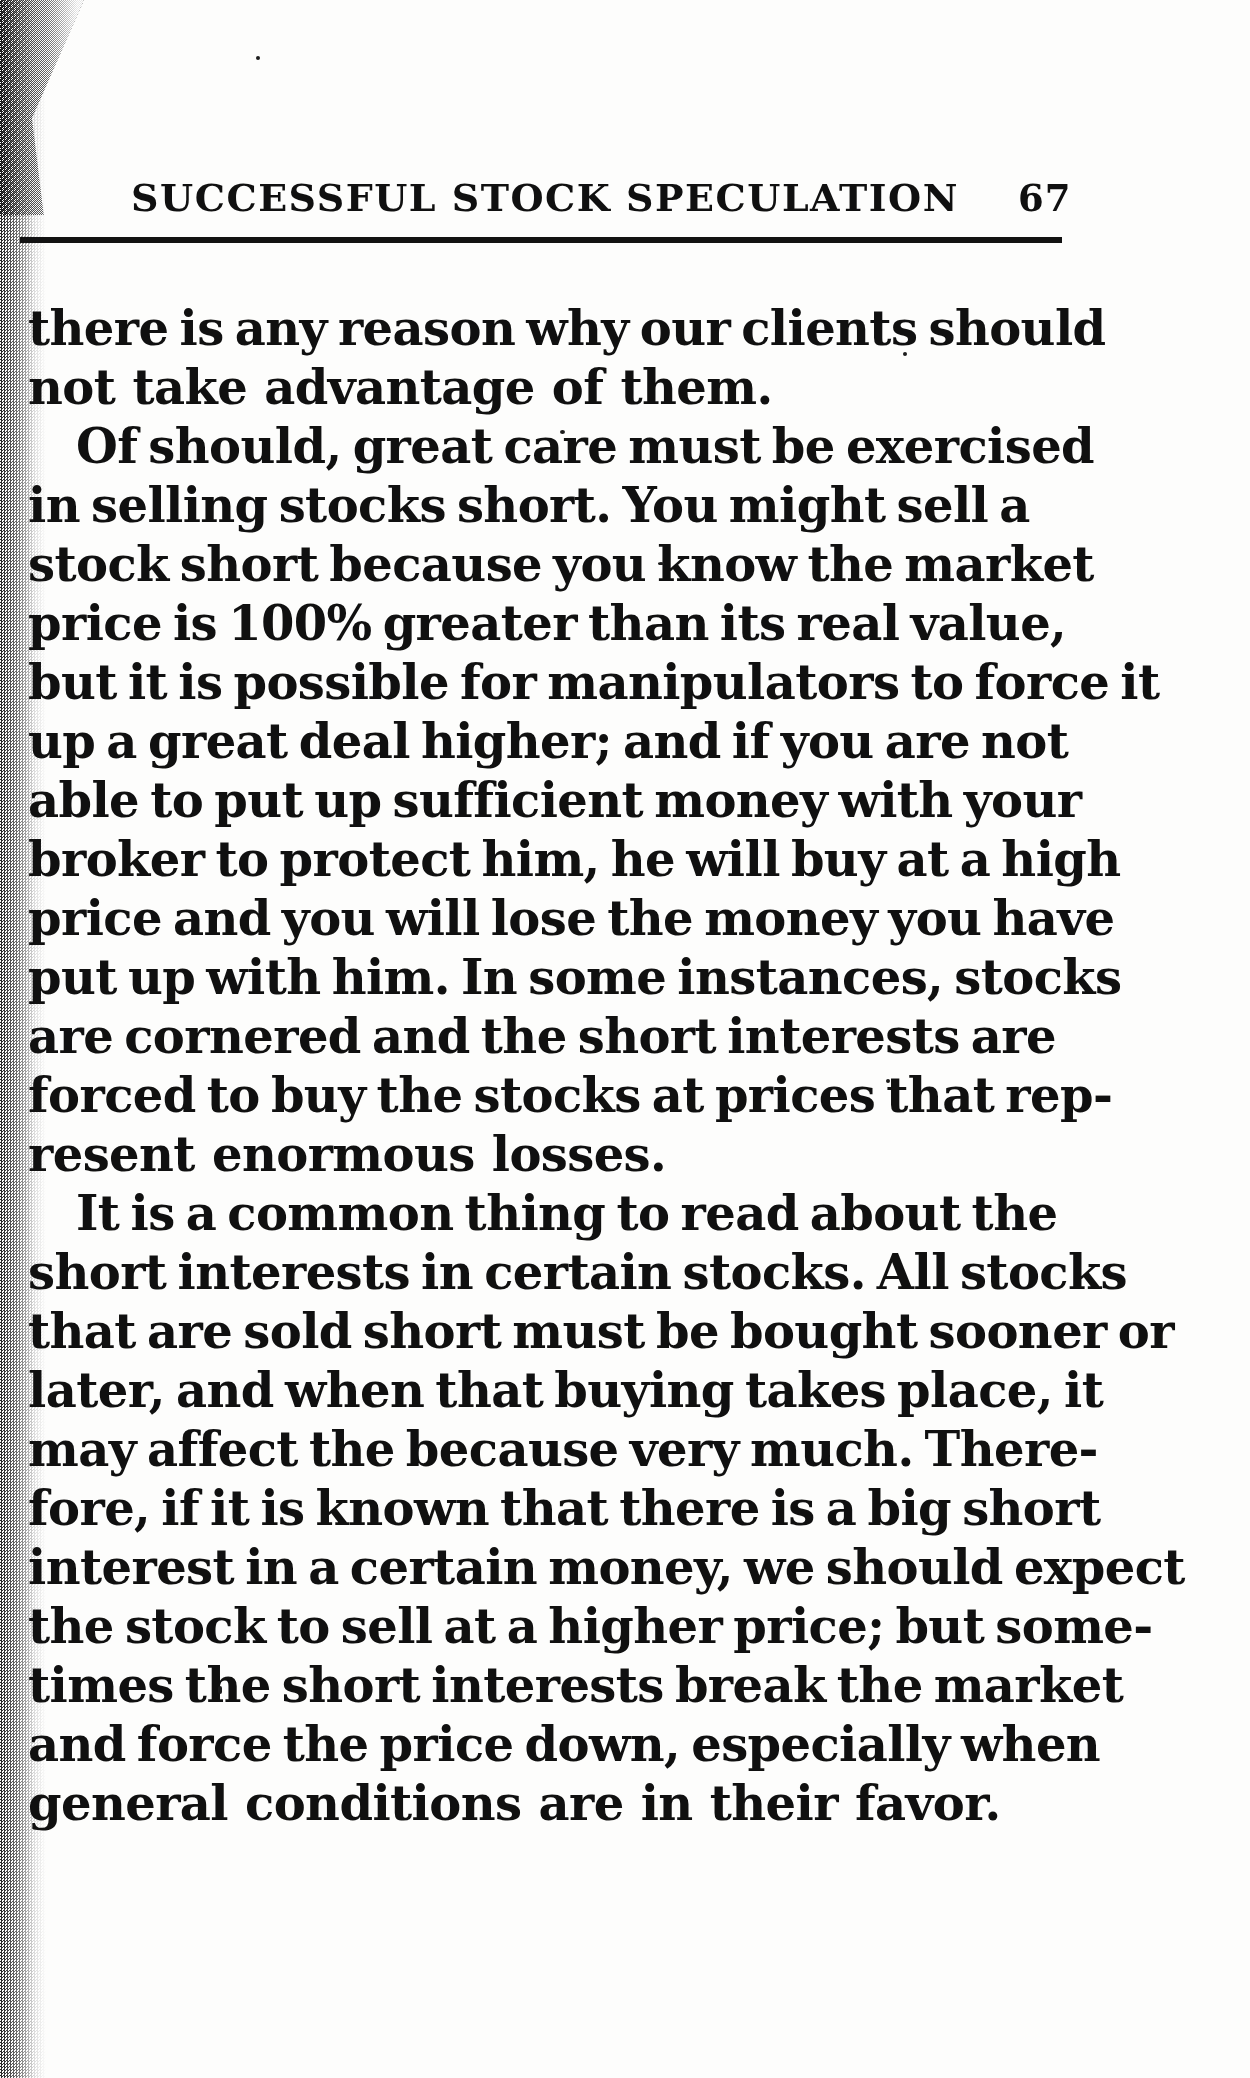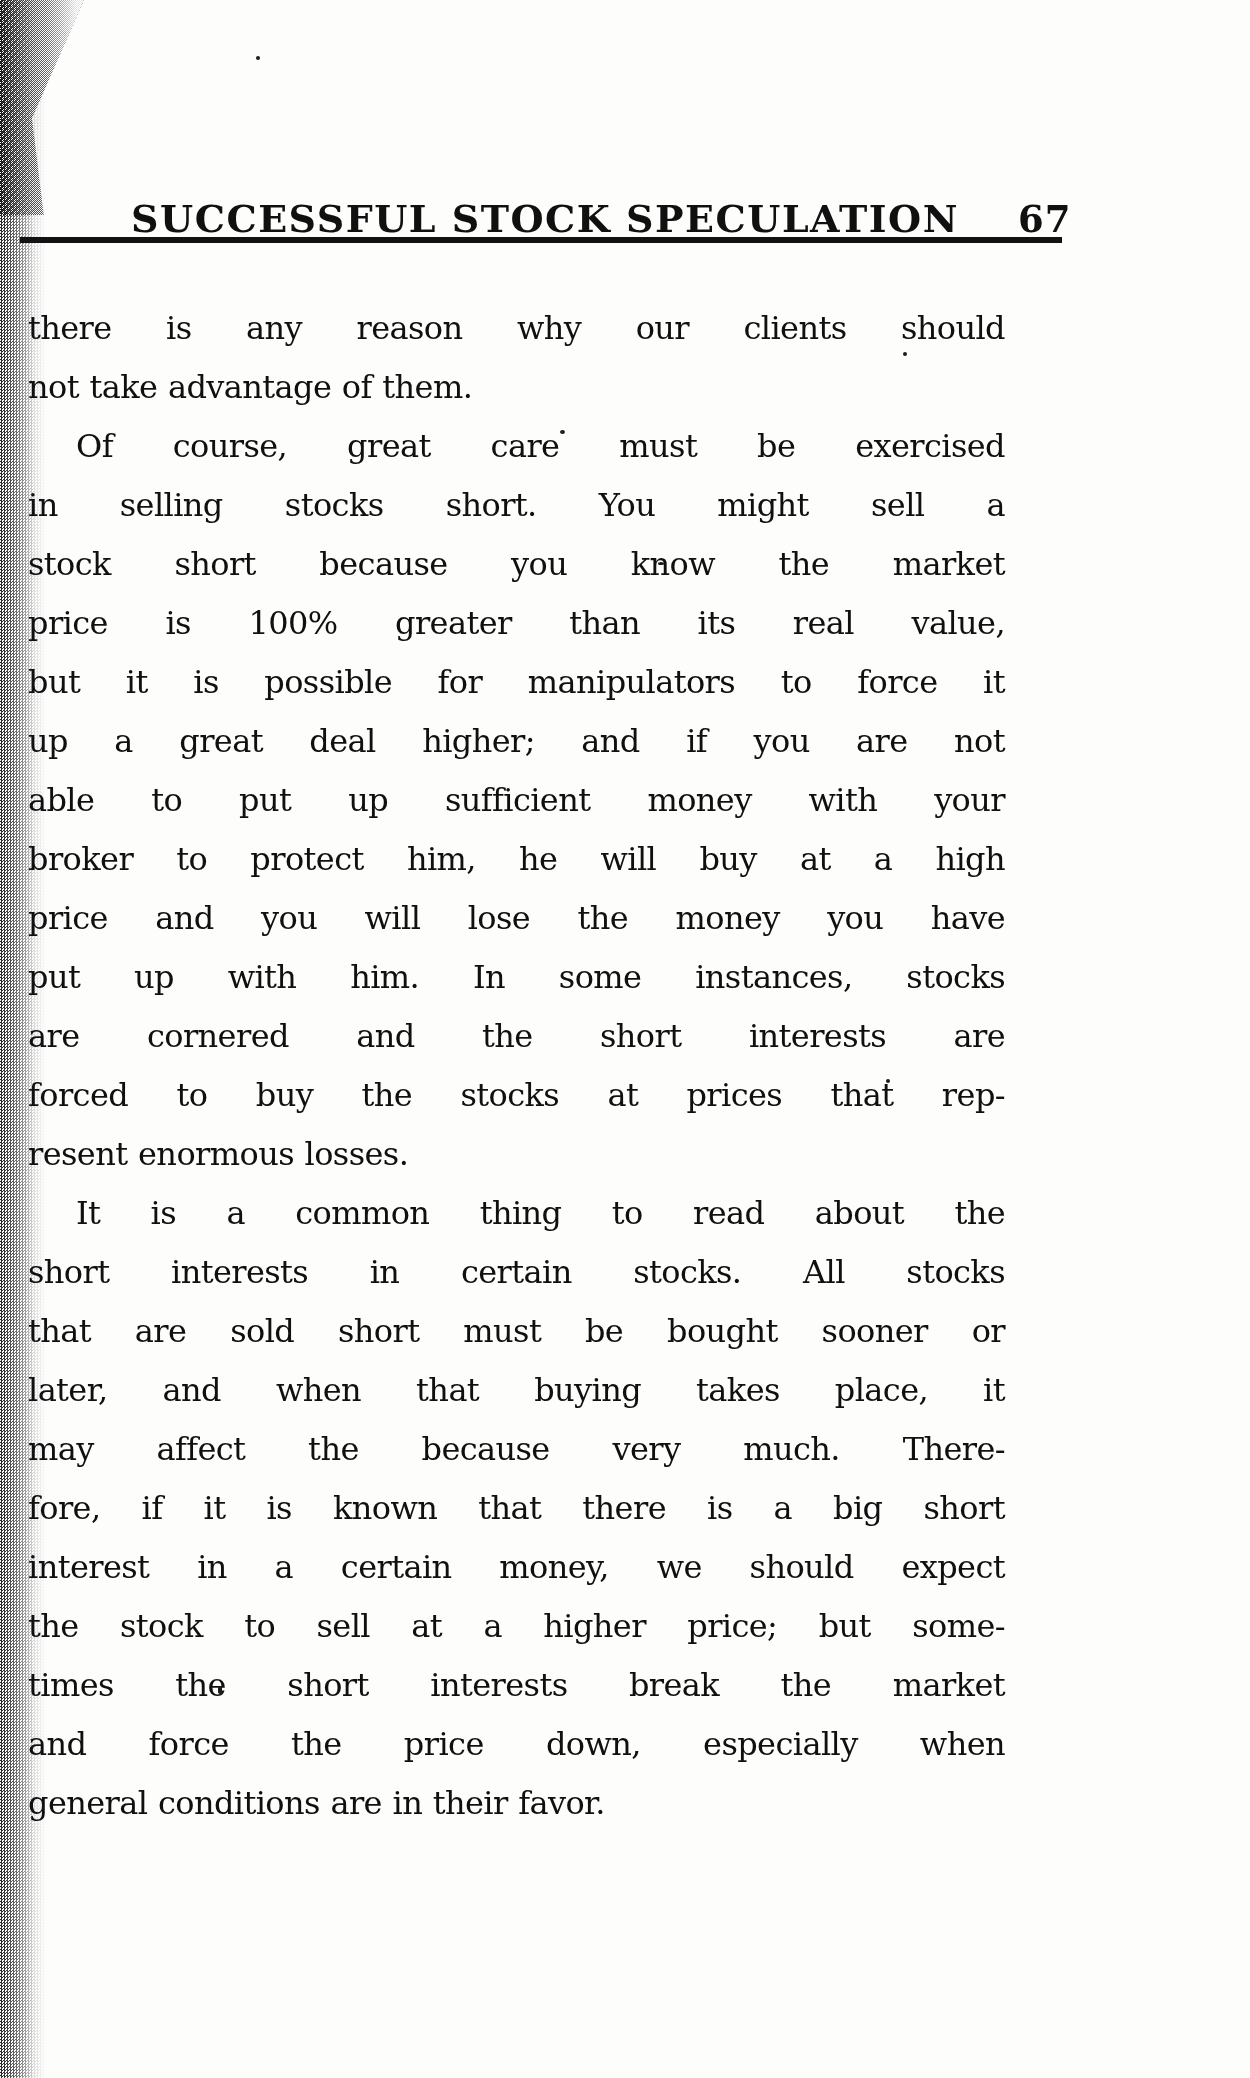--- a/index.html
+++ b/index.html
@@ -20,40 +20,40 @@
     background-size:100% 100%, 3px 3px;
   }
   .gutter-top{
     position:absolute;left:0;top:0;width:84px;height:215px;
     background-image:
       linear-gradient(90deg, rgba(255,255,255,0) 0%, rgba(255,255,255,0.35) 55%, rgba(255,255,255,0.9) 92%),
       conic-gradient(#101010 90deg, transparent 90deg 180deg, #101010 180deg 270deg, transparent 270deg);
     background-size:100% 100%, 2px 2px;
     clip-path:polygon(0 0, 100% 0, 38% 55%, 52% 100%, 0 100%);
   }
-  .header{position:absolute;top:196px;left:0;width:1250px;height:48px;}
+  .header{position:absolute;top:175px;left:0;width:1250px;height:48px;}
   .header-title{
     position:absolute;left:545px;transform:translateX(-50%);
     white-space:nowrap;
     font-size:38px;font-weight:bold;letter-spacing:1.5px;
   }
   .page-number{
     position:absolute;left:1018px;top:1px;
     font-size:37px;font-weight:bold;letter-spacing:1px;
   }
   .header-rule{
     position:absolute;top:237px;left:20px;width:1042px;height:6px;
     background:#121212;
   }
   .body-text{
     position:absolute;top:299px;left:28px;width:977px;
   }
   .line{
     height:59px;line-height:59px;
-    font-size:32px;font-weight:normal;
+    font-size:48px;font-weight:bold;
     letter-spacing:-0.6px;word-spacing:-5px;
     text-align:justify;text-align-last:justify;
     white-space:nowrap;
   }
   .line.indent{text-indent:48px;}
   .line.last{text-align:right;text-align-last:left;word-spacing:1px;}
   
   .speck{position:absolute;background:#1c1c1c;border-radius:50%;}
 </style>
 </head>
@@ -67,21 +67,21 @@
   <div class="header">
     <span class="header-title">SUCCESSFUL STOCK SPECULATION</span>
     <span class="page-number">67</span>
   </div>
 
   <div class="header-rule"></div>
 
   <div class="body-text">
       <div class="line">there is any reason why our clients should</div>
       <div class="line last">not take advantage of them.</div>
-      <div class="line indent">Of course, great care must be exercised</div>
+      <div class="line indent">Of should, great care must be exercised</div>
       <div class="line">in selling stocks short. You might sell a</div>
       <div class="line">stock short because you know the market</div>
       <div class="line">price is 100% greater than its real value,</div>
       <div class="line">but it is possible for manipulators to force it</div>
       <div class="line">up a great deal higher; and if you are not</div>
       <div class="line">able to put up sufficient money with your</div>
       <div class="line">broker to protect him, he will buy at a high</div>
       <div class="line">price and you will lose the money you have</div>
       <div class="line">put up with him. In some instances, stocks</div>
       <div class="line">are cornered and the short interests are</div>

